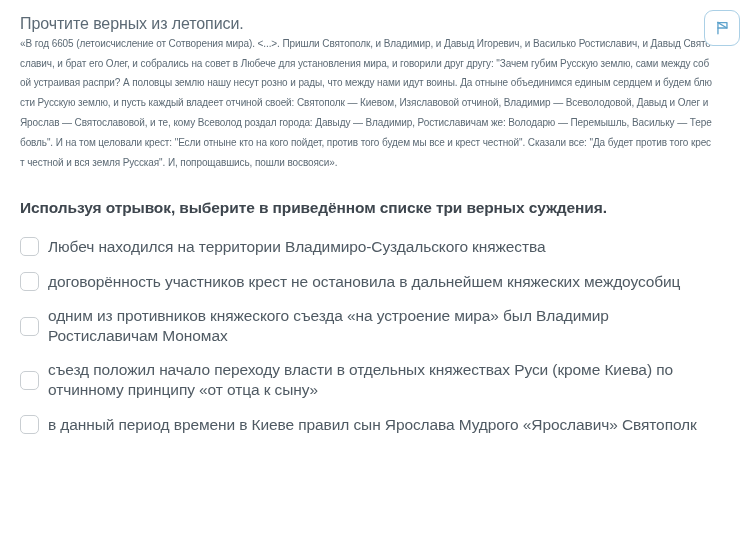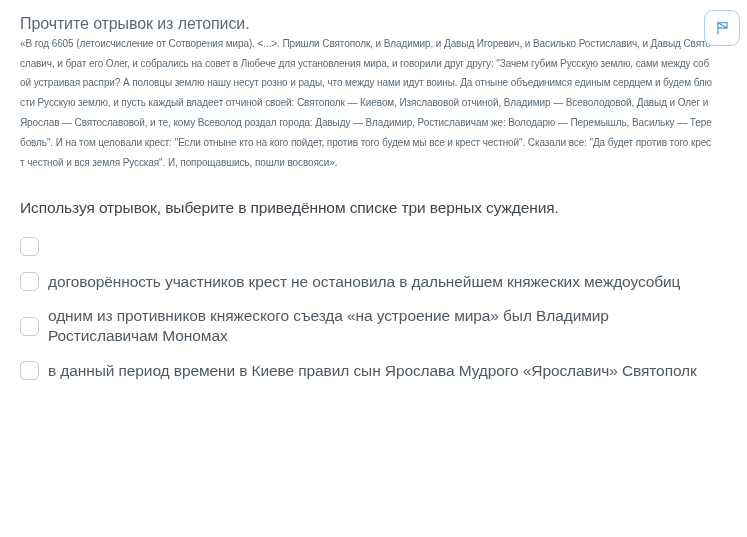--- a/index.html
+++ b/index.html
@@ -27,21 +27,21 @@
     font-size: 10px;
     line-height: 19.8px;
     color: #5c6a75;
     letter-spacing: -0.1px;
     word-break: break-all;
     width: 692px;
   }
   .instruction {
     margin-top: 27px;
     font-size: 15.5px;
-    font-weight: normal;
+    font-weight: bold;
     color: #3e464e;
     letter-spacing: -0.1px;
   }
   .options {
     margin-top: 19px;
     display: flex;
     flex-direction: column;
     gap: 14px;
     list-style: none;
   }
@@ -91,38 +91,43 @@
       <svg width="18" height="18" viewBox="0 0 20 20" fill="none" stroke="#5fa3cc" stroke-width="1.5" stroke-linecap="round" stroke-linejoin="round">
         <path d="M5.5 3.5 V16.5"></path>
         <path d="M5.5 4 H15.5 V10 H5.5"></path>
         <path d="M5.5 4 L15.5 10"></path>
       </svg>
     </span>
   </button>
 
   <div class="content">
 
-    <div class="intro">Прочтите отрывок из летописи.</div>
+    <div class="intro">Прочтите верных из летописи.</div>
 
     <div class="passage">«В год 6605 (летоисчисление от Сотворения мира). &lt;...&gt;. Пришли Святополк, и Владимир, и Давыд Игоревич, и Василько Ростиславич, и Давыд Святославич, и брат его Олег, и собрались на совет в Любече для установления мира, и говорили друг другу: "Зачем губим Русскую землю, сами между собой устраивая распри? А половцы землю нашу несут розно и рады, что между нами идут воины. Да отныне объединимся единым сердцем и будем блюсти Русскую землю, и пусть каждый владеет отчиной своей: Святополк — Киевом, Изяславовой отчиной, Владимир — Всеволодовой, Давыд и Олег и Ярослав — Святославовой, и те, кому Всеволод роздал города: Давыду — Владимир, Ростиславичам же: Володарю — Перемышль, Васильку — Теребовль". И на том целовали крест: "Если отныне кто на кого пойдет, против того будем мы все и крест честной". Сказали все: "Да будет против того крест честной и вся земля Русская". И, попрощавшись, пошли восвояси».</div>
 
     <div class="instruction">Используя отрывок, выберите в приведённом списке три верных суждения.</div>
 
     <ul class="options">
       <li class="option-row">
         <span class="checkbox"></span>
+        <span class="option-label">Любеч находился на территории Владимиро-Суздальского княжества</span>
       </li>
       <li class="option-row">
         <span class="checkbox"></span>
         <span class="option-label">договорённость участников крест не остановила в дальнейшем княжеских междоусобиц</span>
       </li>
       <li class="option-row">
         <span class="checkbox"></span>
         <span class="option-label">одним из противников княжеского съезда «на устроение мира» был Владимир Ростиславичам Мономах</span>
       </li>
       <li class="option-row">
         <span class="checkbox"></span>
+        <span class="option-label">съезд положил начало переходу власти в отдельных княжествах Руси (кроме Киева) по отчинному принципу «от отца к сыну»</span>
+      </li>
+      <li class="option-row">
+        <span class="checkbox"></span>
         <span class="option-label">в данный период времени в Киеве правил сын Ярослава Мудрого «Ярославич» Святополк</span>
       </li>
     </ul>
 
   </div>
 </div>
 
 </body></html>

